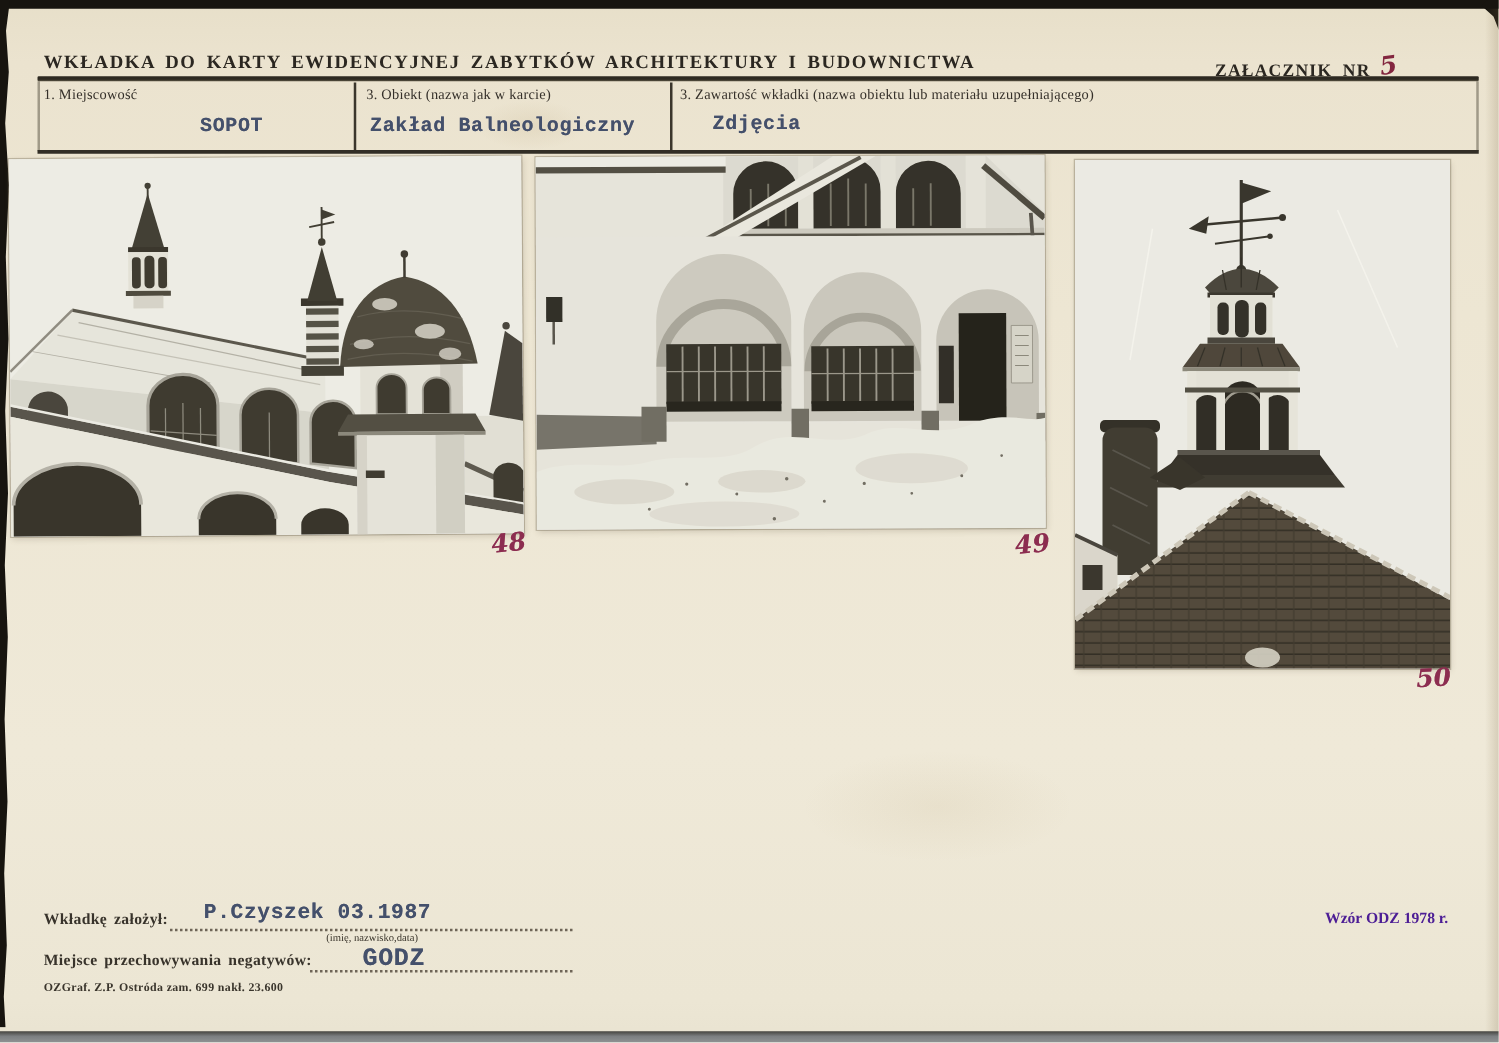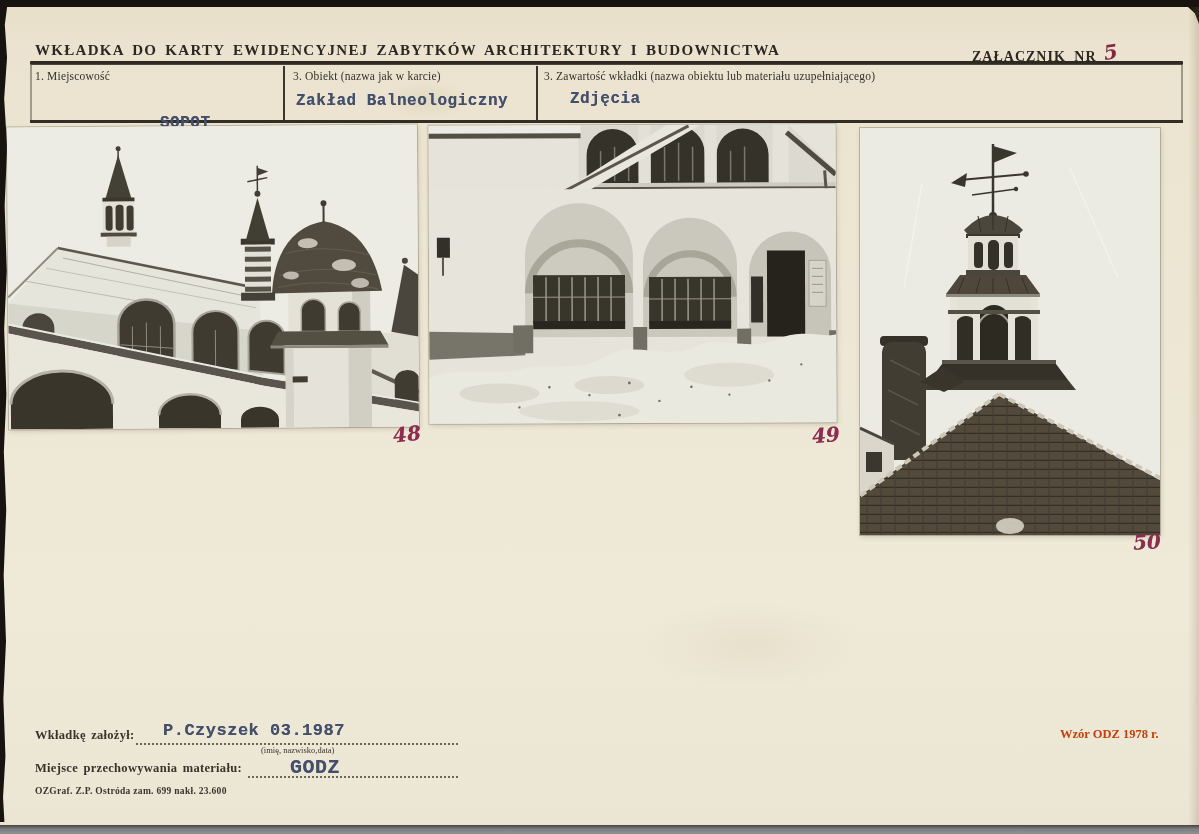--- a/index.html
+++ b/index.html
@@ -36,21 +36,21 @@
   .vdiv{top:66px;width:2px;height:55px;background:#3b362c;}
   .vdiv.d1{left:283px;} .vdiv.d2{left:536px;}
   .tick{top:65px;width:1.5px;height:56px;background:#56503f;opacity:.5;}
   .tick.tl{left:30px;} .tick.tr{left:1181px;}
 
   .field-label{font-size:11.5px;color:#35302a;letter-spacing:.2px;white-space:nowrap;}
   .fl1{left:35px;top:70px;} .fl2{left:293px;top:70px;} .fl3{left:544px;top:70px;}
   .typed{font-family:"Liberation Mono","DejaVu Sans Mono",monospace;font-weight:700;color:#44506b;
          letter-spacing:.5px;white-space:nowrap;text-shadow:0 0 .5px rgba(60,70,105,.7);}
   .fv{font-size:16px;}
-  .fv1{left:160px;top:92px;margin-top:22px;} .fv2{left:296px;top:92px;} .fv3{left:554px;top:90px;margin-left:16px;}
+  .fv1{left:160px;top:92px;} .fv2{left:296px;top:92px;} .fv3{left:554px;top:90px;margin-left:16px;}
 
   
   .photo{box-shadow:0 0 0 1px rgba(90,78,55,.30),1px 2px 5px rgba(90,78,55,.22);background:#efeee9;}
   .photo svg{display:block;width:100%;height:100%;}
   .photo.p1{left:8px;top:126px;width:410px;height:302px;transform:rotate(-.4deg);}
   .photo.p2{left:429px;top:125px;width:407px;height:298px;transform:rotate(-.2deg);}
   .photo.p3{left:860px;top:128px;width:300px;height:407px;}
 
   .hand{font-family:"DejaVu Serif",serif;font-style:italic;font-weight:700;font-size:20px;
         color:#8c2d50;white-space:nowrap;text-shadow:0 0 .5px rgba(140,45,80,.6);}
@@ -62,21 +62,21 @@
   .f-label{font-size:12.5px;font-weight:700;color:#38332b;letter-spacing:.3px;word-spacing:2px;white-space:nowrap;}
   .founder-label{left:35px;top:728px;}
   .negatives-label{left:35px;top:761px;}
   .dotted{height:16px;border-bottom:2px dotted #6e6557;}
   .dot1{left:136px;top:727px;width:322px;}
   .dot2{left:248px;top:760px;width:210px;}
   .founder-value{left:163px;top:721px;font-size:17px;}
   .negatives-value{left:290px;top:756px;font-size:20px;}
   .hint{left:238px;top:745px;font-size:8.5px;color:#3a352c;white-space:nowrap;margin-left:23px;}
   .print-note{left:35px;top:786px;font-size:9.5px;font-weight:700;color:#3a352c;letter-spacing:.3px;white-space:nowrap;}
-  .form-note{left:1060px;top:727px;font-size:12.5px;font-weight:700;color:#c2410c;white-space:nowrap;}
+  .form-note{left:1060px;top:727px;font-size:12.5px;font-weight:700;color:#4c1d95;white-space:nowrap;}
 </style>
 </head>
 <body>
 
 <div class="abs edge-top"></div>
 <div class="abs edge-top-right"></div>
 <div class="abs edge-left"></div>
 <div class="abs edge-bottom"></div>
 <div class="abs edge-right"></div>
 <div class="abs stain s1"></div>
@@ -356,17 +356,17 @@
 </div>
 
 <div class="abs hand num48">48</div>
 <div class="abs hand num49">49</div>
 <div class="abs hand num50">50</div>
 
 <div class="abs f-label founder-label">Wkładkę założył:</div>
 <div class="abs dotted dot1"></div>
 <div class="abs typed founder-value">P.Czyszek 03.1987</div>
 <div class="abs hint">(imię, nazwisko,data)</div>
-<div class="abs f-label negatives-label">Miejsce przechowywania materiału:</div>
+<div class="abs f-label negatives-label">Miejsce przechowywania negatywów:</div>
 <div class="abs dotted dot2"></div>
 <div class="abs typed negatives-value">GODZ</div>
 <div class="abs print-note">OZGraf. Z.P. Ostróda zam. 699 nakł. 23.600</div>
 <div class="abs form-note">Wzór ODZ 1978 r.</div>
 
 </body></html>

